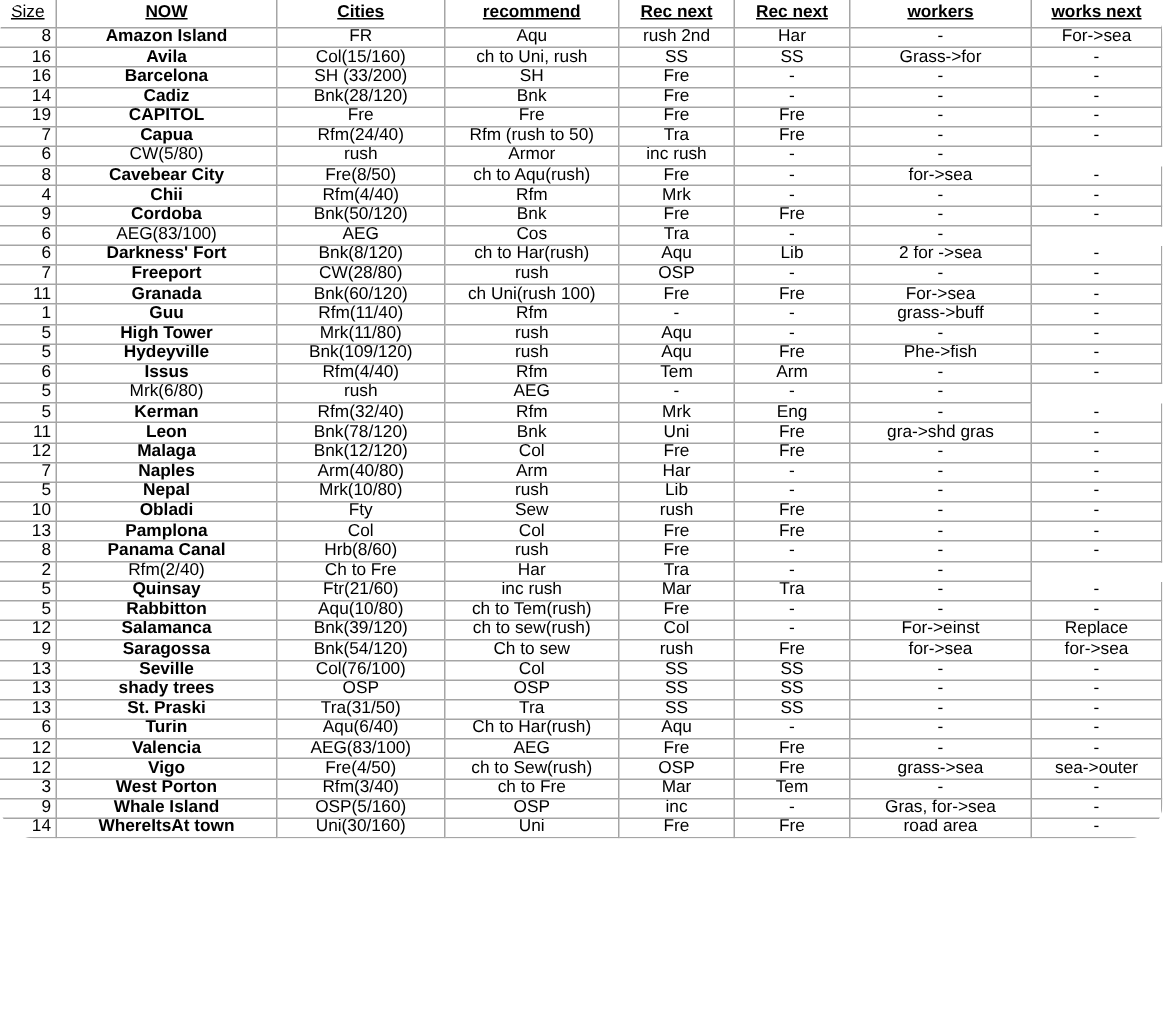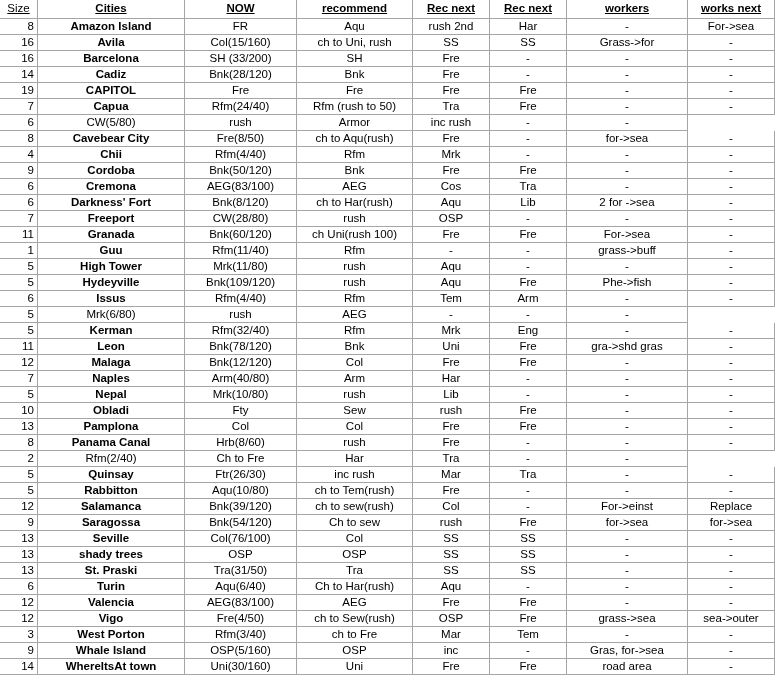--- a/index.html
+++ b/index.html
@@ -1,24 +1,25 @@
 <!DOCTYPE html>
 <html><head>
 <meta charset="utf-8">
 <style>
   * { margin:0; padding:0; box-sizing:border-box; }
   html,body { background:#ffffff; }
   .sheet {
-    width:775px; height:675px;
+    width:775px; height:559px;
     background:#ffffff;
     font-family:"Liberation Sans", sans-serif;
     font-size:11.5px;
     color:#000000;
     display:flex; flex-direction:column;
     overflow:hidden;
+    border-radius:23px;
   }
   .row {
     display:grid;
     grid-template-columns:38px 147px 112px 116px 77px 77px 121px 87px;
     flex:1 1 0;
     min-height:0;
   }
   .row.header { flex:0 0 19px; }
   .cell {
     border-right:1px solid #a5a5a5;
@@ -31,22 +32,22 @@
   .c1 { font-weight:bold; }
   .hdr { font-weight:bold; text-decoration:underline; justify-content:center; }
   .hdr.c0 { font-weight:normal; padding-right:0; }
 </style>
 </head>
 <body>
 
 <div class="sheet">
   <div class="row header">
     <div class="cell hdr c0">Size</div>
+    <div class="cell hdr c2">NOW</div>
     <div class="cell hdr c1">Cities</div>
-    <div class="cell hdr c2">NOW</div>
     <div class="cell hdr c3">recommend</div>
     <div class="cell hdr c4">Rec next</div>
     <div class="cell hdr c5">Rec next</div>
     <div class="cell hdr c6">workers</div>
     <div class="cell hdr c7">works next</div>
   </div>
   <div id="rows" style="display:flex;flex-direction:column;flex:1;min-height:0;">
       <div class="row">
         <div class="cell c0">8</div>
         <div class="cell c1">Amazon Island</div>
@@ -141,21 +142,20 @@
         <div class="cell c1">Cordoba</div>
         <div class="cell c2">Bnk(50/120)</div>
         <div class="cell c3">Bnk</div>
         <div class="cell c4">Fre</div>
         <div class="cell c5">Fre</div>
         <div class="cell c6">-</div>
         <div class="cell c7">-</div>
       </div>
       <div class="row">
         <div class="cell c0">6</div>
-        <div class="cell c1">Cremona</div>
         <div class="cell c2">AEG(83/100)</div>
         <div class="cell c3">AEG</div>
         <div class="cell c4">Cos</div>
         <div class="cell c5">Tra</div>
         <div class="cell c6">-</div>
         <div class="cell c7">-</div>
       </div>
       <div class="row">
         <div class="cell c0">6</div>
         <div class="cell c1">Darkness' Fort</div>
@@ -320,21 +320,21 @@
         <div class="cell c2">Rfm(2/40)</div>
         <div class="cell c3">Ch to Fre</div>
         <div class="cell c4">Har</div>
         <div class="cell c5">Tra</div>
         <div class="cell c6">-</div>
         <div class="cell c7">-</div>
       </div>
       <div class="row">
         <div class="cell c0">5</div>
         <div class="cell c1">Quinsay</div>
-        <div class="cell c2">Ftr(26/30)</div>
+        <div class="cell c2">Ftr(21/60)</div>
         <div class="cell c3">inc rush</div>
         <div class="cell c4">Mar</div>
         <div class="cell c5">Tra</div>
         <div class="cell c6">-</div>
         <div class="cell c7">-</div>
       </div>
       <div class="row">
         <div class="cell c0">5</div>
         <div class="cell c1">Rabbitton</div>
         <div class="cell c2">Aqu(10/80)</div>

